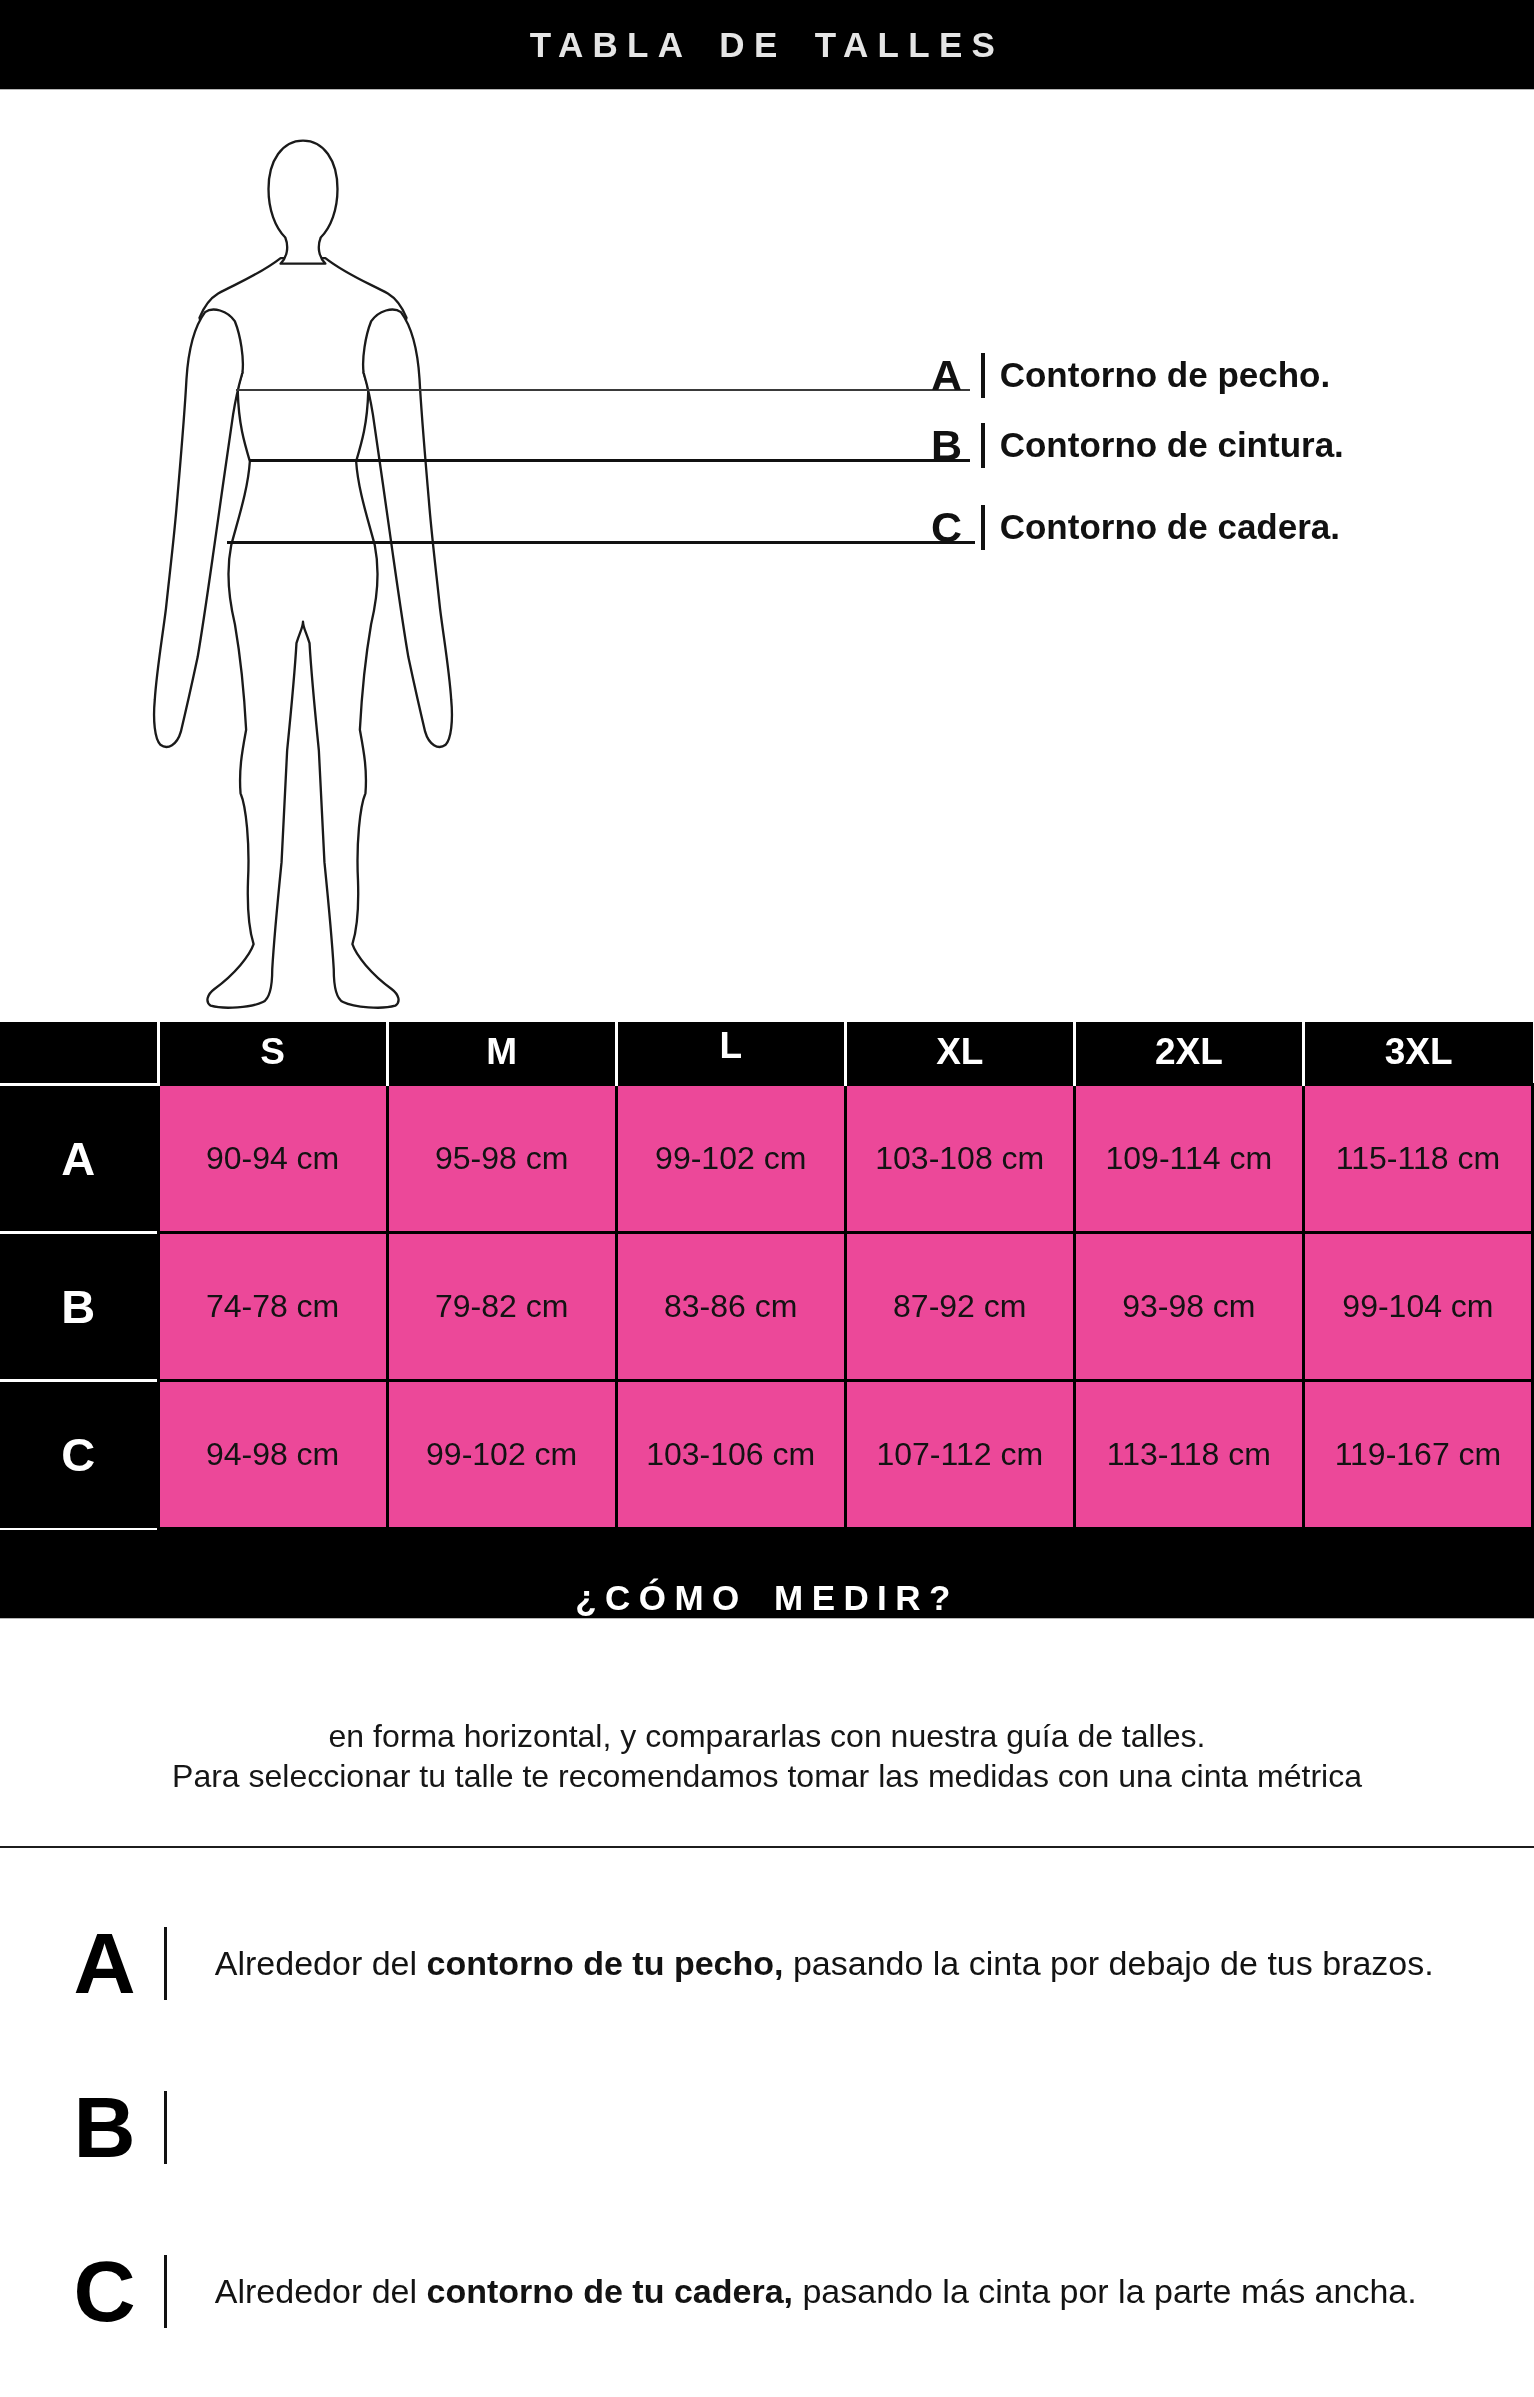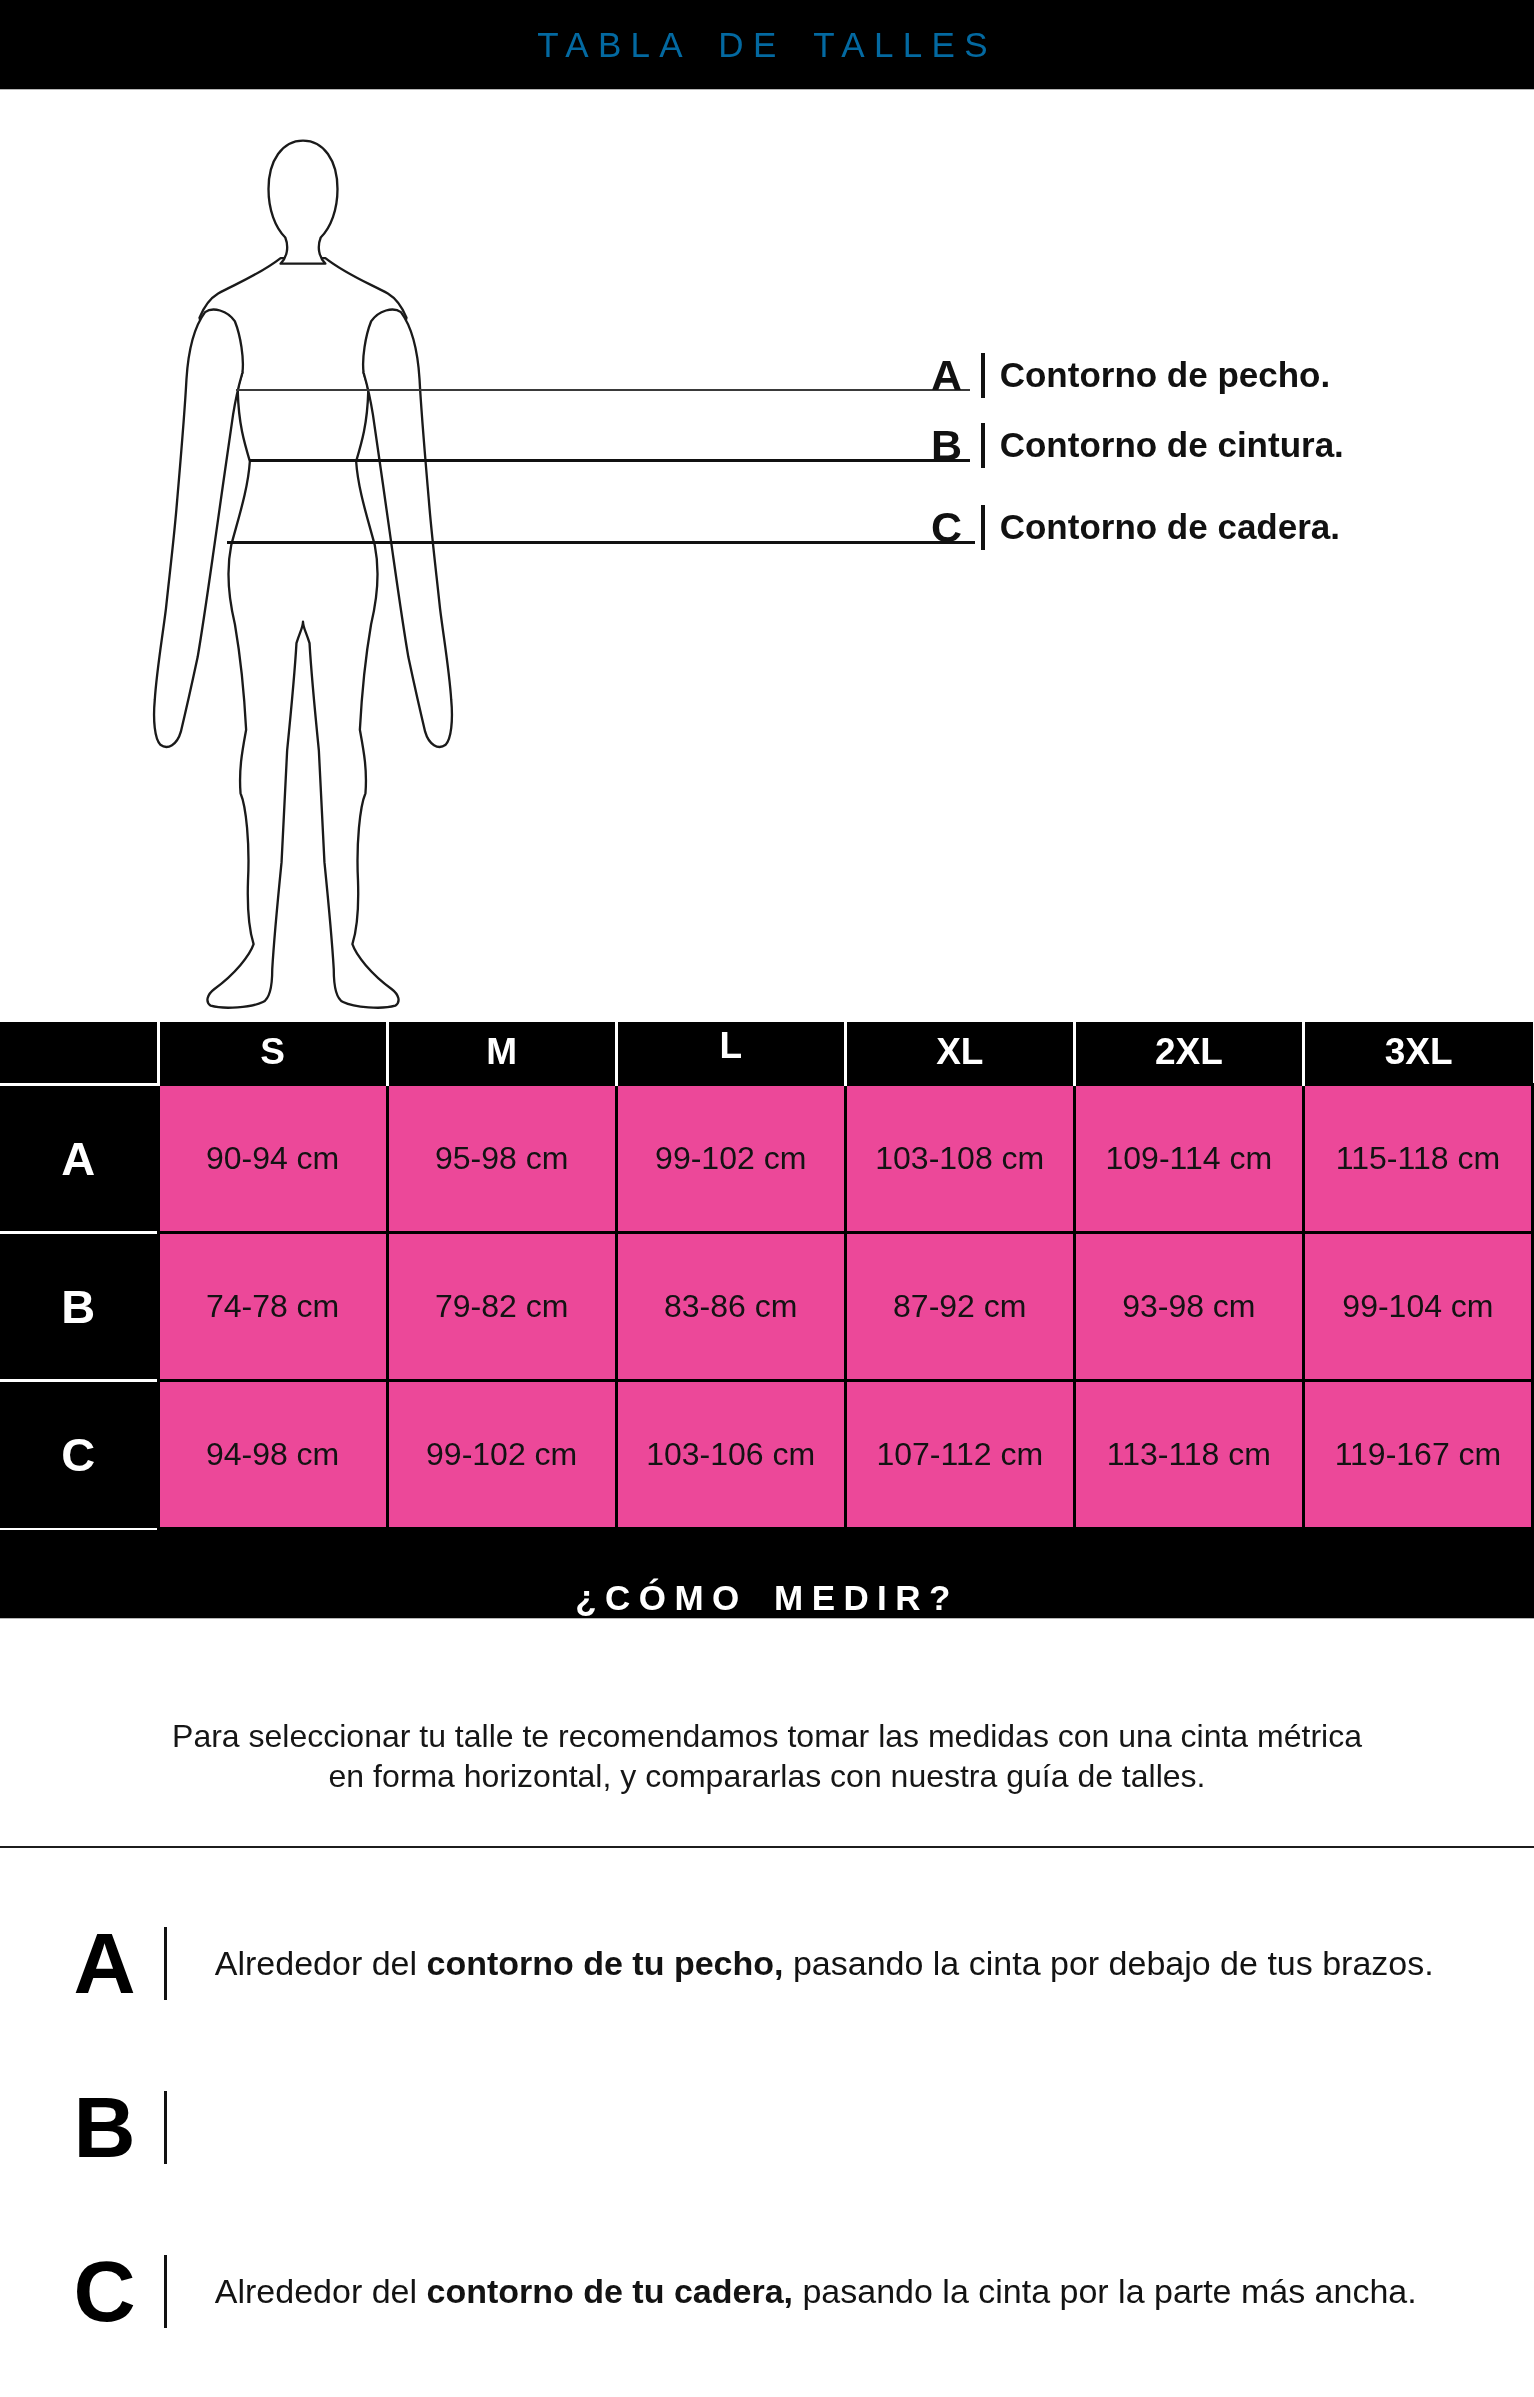--- a/index.html
+++ b/index.html
@@ -6,21 +6,21 @@
   html,body { background:#ffffff; }
   body { font-family:"Liberation Sans","DejaVu Sans",sans-serif; color:#111; }
   .page { position:relative; width:1534px; height:2398px; background:#fff; overflow:hidden; margin:0 auto; }
 
   
   .top-bar {
     height:90px; background:#000; display:flex; align-items:center; justify-content:center;
     border-bottom:1.9px solid #b5b5b5;
   }
   .top-bar h1 {
-    color:#0369a1; font-size:35px; font-weight:normal; letter-spacing:9.3px; word-spacing:9.3px;
+    color:#e5e5e5; font-size:35px; font-weight:bold; letter-spacing:9.3px; word-spacing:9.3px;
   }
 
   
   .figure-section { position:relative; height:932px; }
   .body-svg { position:absolute; left:149px; top:45px; width:308px; height:881px; }
 
   .measure-line { position:absolute; background:#111; }
   .line-a { left:236px; top:299px; width:734px; height:1.9px; background:#3a3a3a; }
   .line-b { left:249px; top:369px; width:721px; height:2.8px; }
   .line-c { left:227px; top:451px; width:748px; height:2.8px; }
@@ -197,22 +197,22 @@
         <td>119-167 cm</td>
       </tr>
     </tbody>
   </table>
 
   <div class="como-bar">
     <h2>¿CÓMO MEDIR?</h2>
   </div>
 
   <p class="intro">
+    <span class="intro-line">en forma horizontal, y compararlas con nuestra guía de talles.</span>
     <span class="intro-line">Para seleccionar tu talle te recomendamos tomar las medidas con una cinta métrica</span>
-    <span class="intro-line">en forma horizontal, y compararlas con nuestra guía de talles.</span>
   </p>
 
   <div class="divider"></div>
 
   <div class="steps">
 
     <div class="step-row">
       <div class="step-letter">A</div>
       <div class="step-bar"></div>
       <div class="step-text"><span>Alrededor del </span><span class="bold">contorno de tu pecho,</span><span> pasando la cinta por debajo de tus brazos.</span></div>

